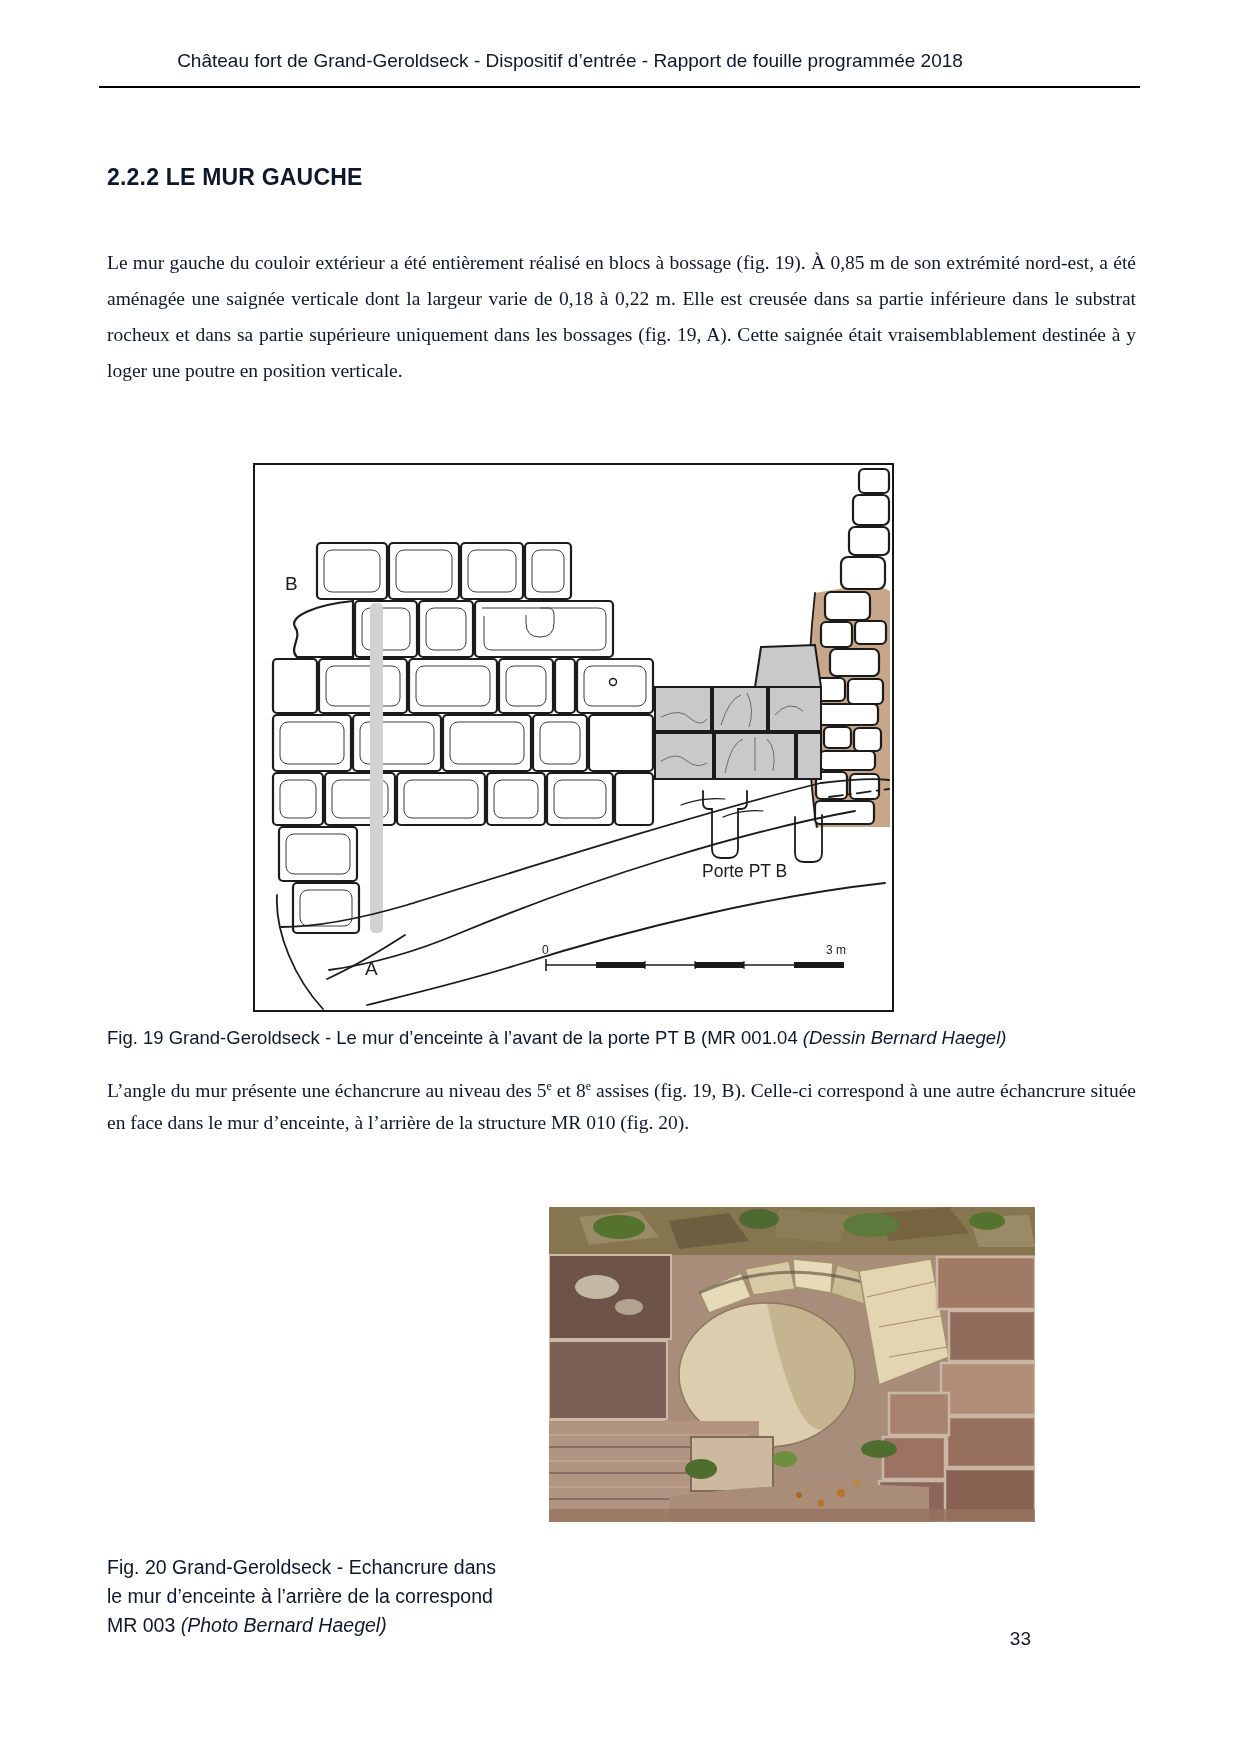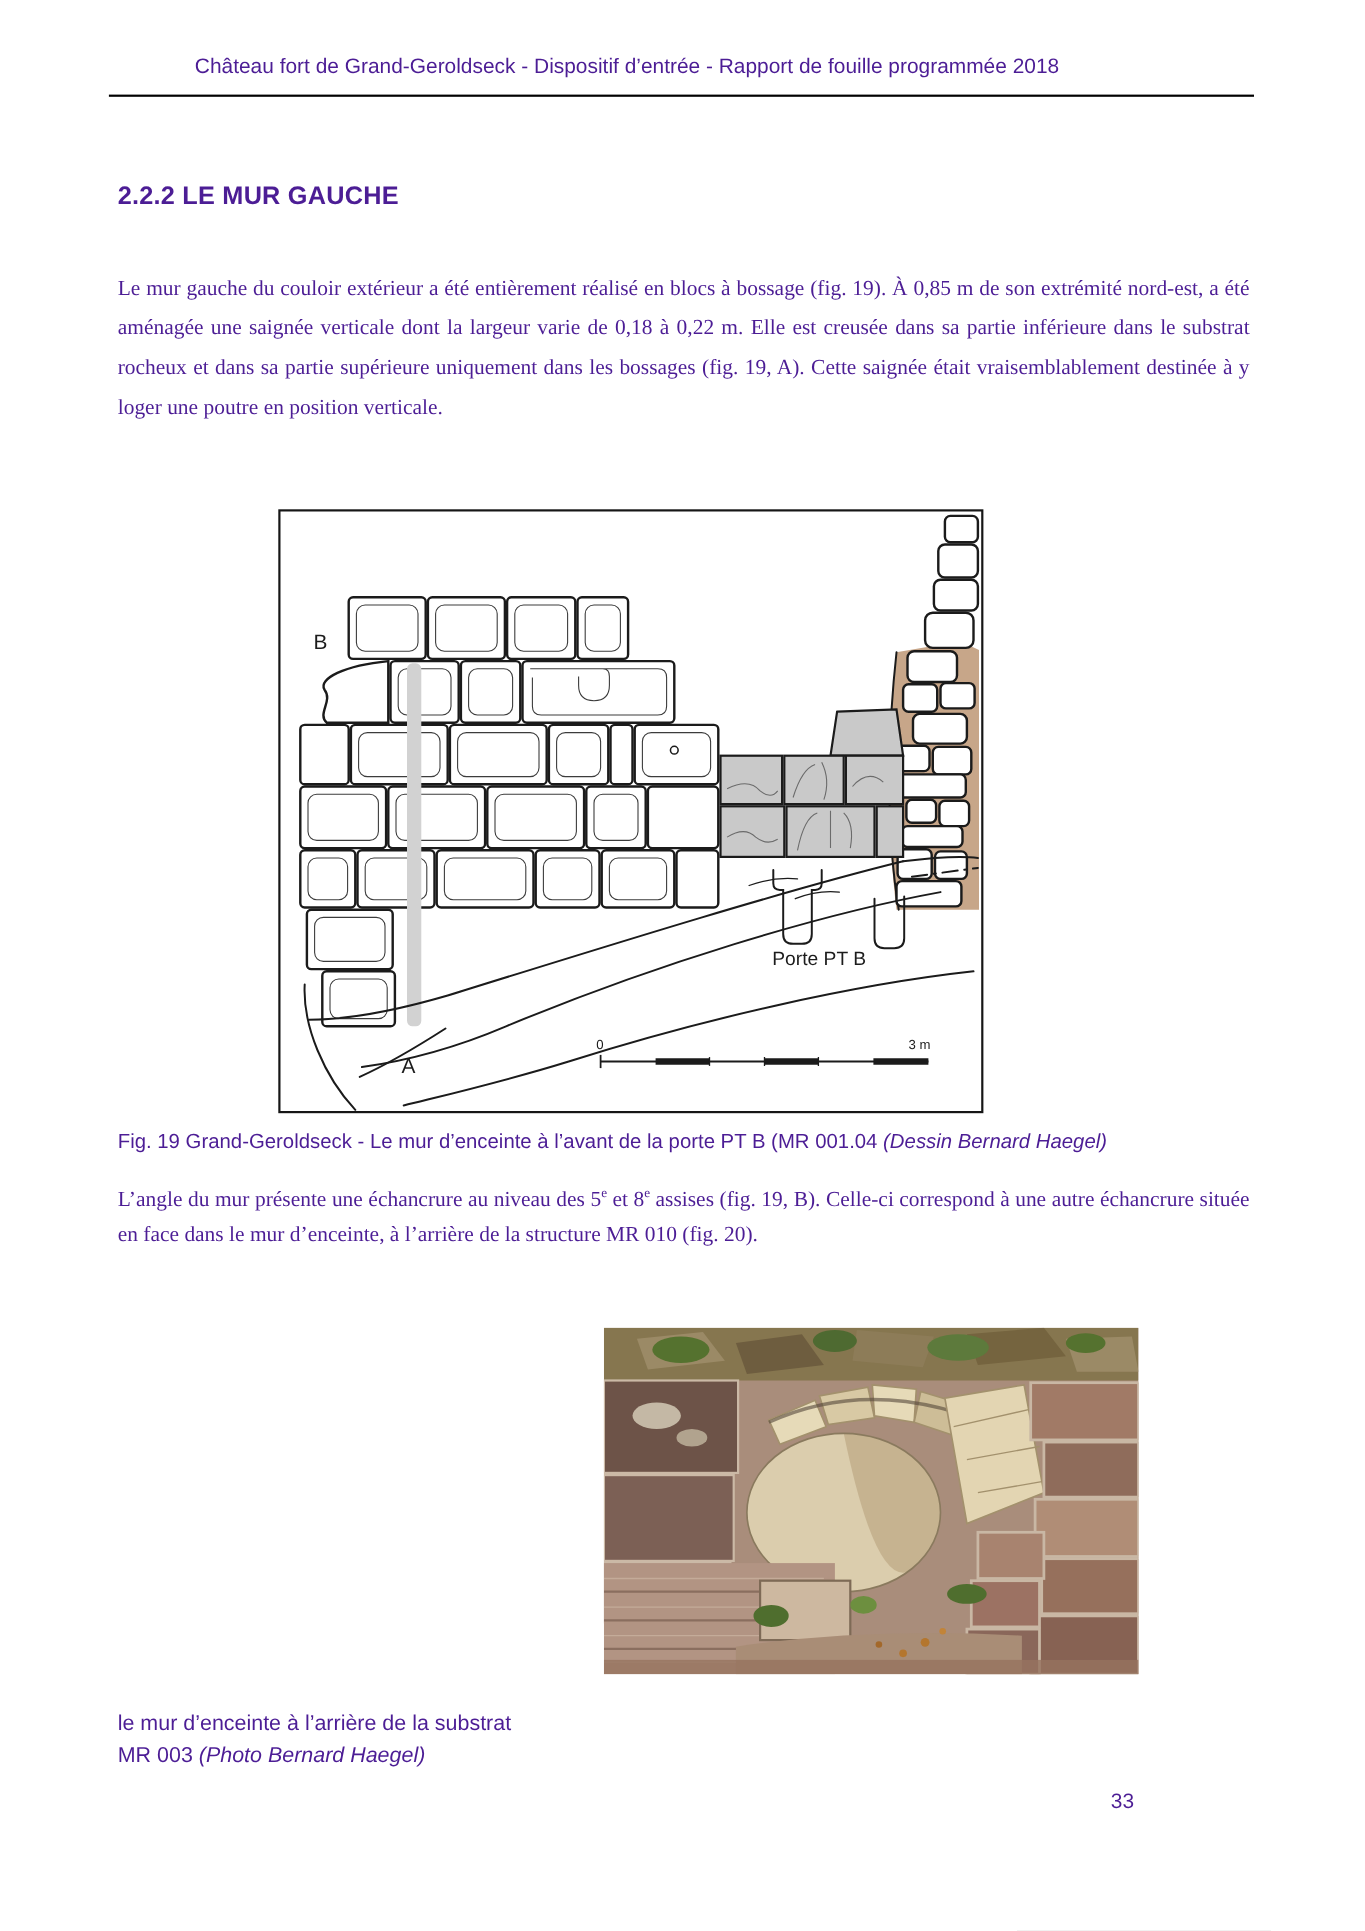--- a/index.html
+++ b/index.html
@@ -1,18 +1,18 @@
 <!DOCTYPE html>
 <html><head>
 <meta charset="utf-8">
 <style>
   html,body{margin:0;padding:0;background:#e8e8e8;}
   .page{
     position:relative;width:1241px;height:1755px;background:#ffffff;
-    font-family:"Liberation Sans",sans-serif;color:#4c1d95;overflow:hidden;
+    font-family:"Liberation Sans",sans-serif;color:#0f172a;overflow:hidden;
     margin:0 auto;
   }
   .abs{position:absolute;}
   .header-title{top:50px;left:70px;width:1000px;text-align:center;font-size:19px;}
   .header-rule{top:86px;left:99px;width:1041px;border-top:2px solid #000;}
   .section-heading{top:164px;left:107px;font-size:23px;font-weight:bold;letter-spacing:.2px;}
   .para{left:107px;width:1029px;font-size:19.5px;text-align:justify;font-family:Liberation Serif, serif;}
   .para1{top:245px;line-height:36px;}
   .para2{top:1075px;line-height:32px;}
   .para2 sup{font-size:12px;line-height:0;}
@@ -249,19 +249,20 @@
       <ellipse cx="330" cy="242" rx="18" ry="9" fill="#4f6e2e"></ellipse>
       <circle cx="292" cy="286" r="4" fill="#b4762e"></circle>
       <circle cx="308" cy="276" r="3" fill="#c28438"></circle>
       <circle cx="272" cy="296" r="3.5" fill="#b4762e"></circle>
       <circle cx="250" cy="288" r="3" fill="#a3682a"></circle>
       <rect x="0" y="302" width="486" height="13" fill="#96735f" opacity="0.8"></rect>
     </svg>
   </div>
 
   <div class="abs caption20">
-    <div>le mur d’enceinte à l’arrière de la substrat</div>
+    <div>Fig. 20 Grand-Geroldseck - Echancrure dans</div>
+    <div>le mur d’enceinte à l’arrière de la correspond</div>
     <div><span>MR 003 </span><span class="italic">(Photo Bernard Haegel)</span></div>
   </div>
 
   <div class="abs page-number">33</div>
 
 </div>
 
 </body></html>

